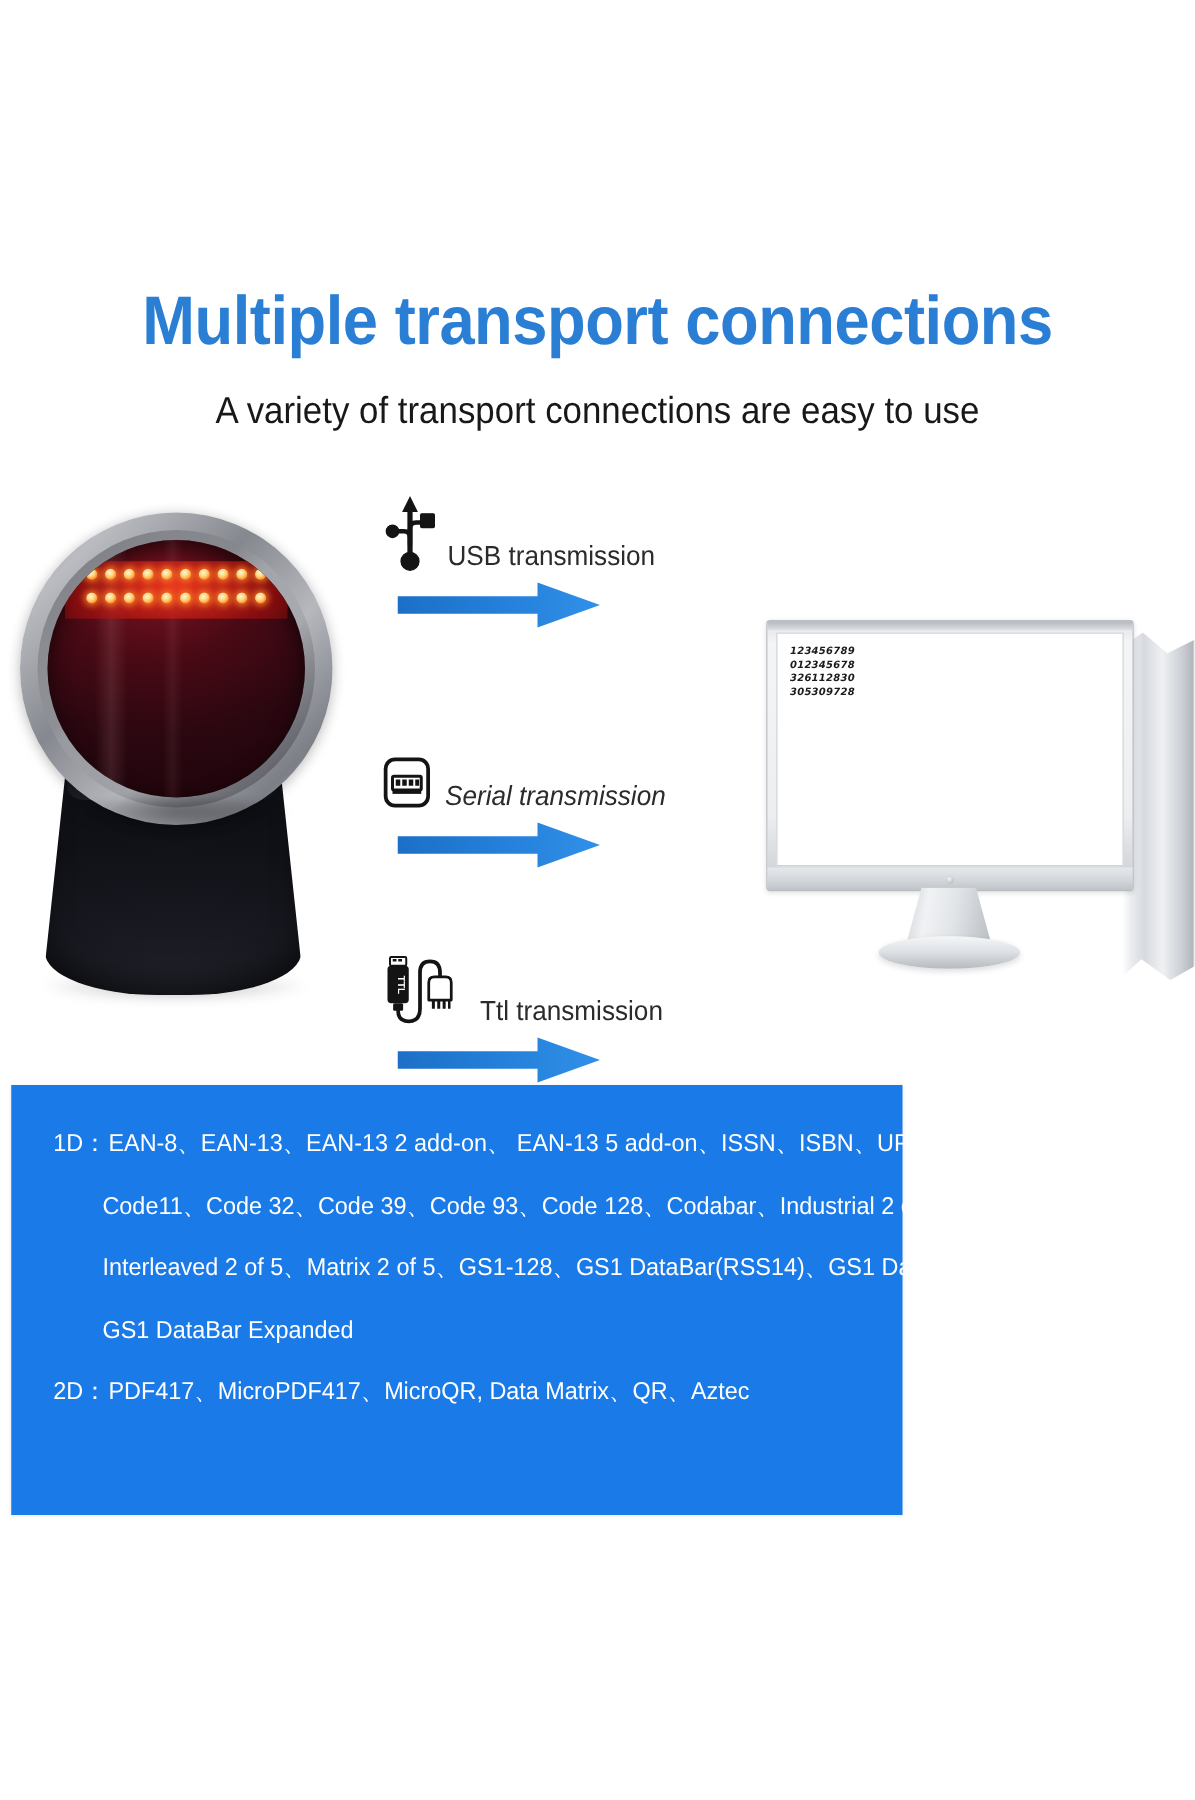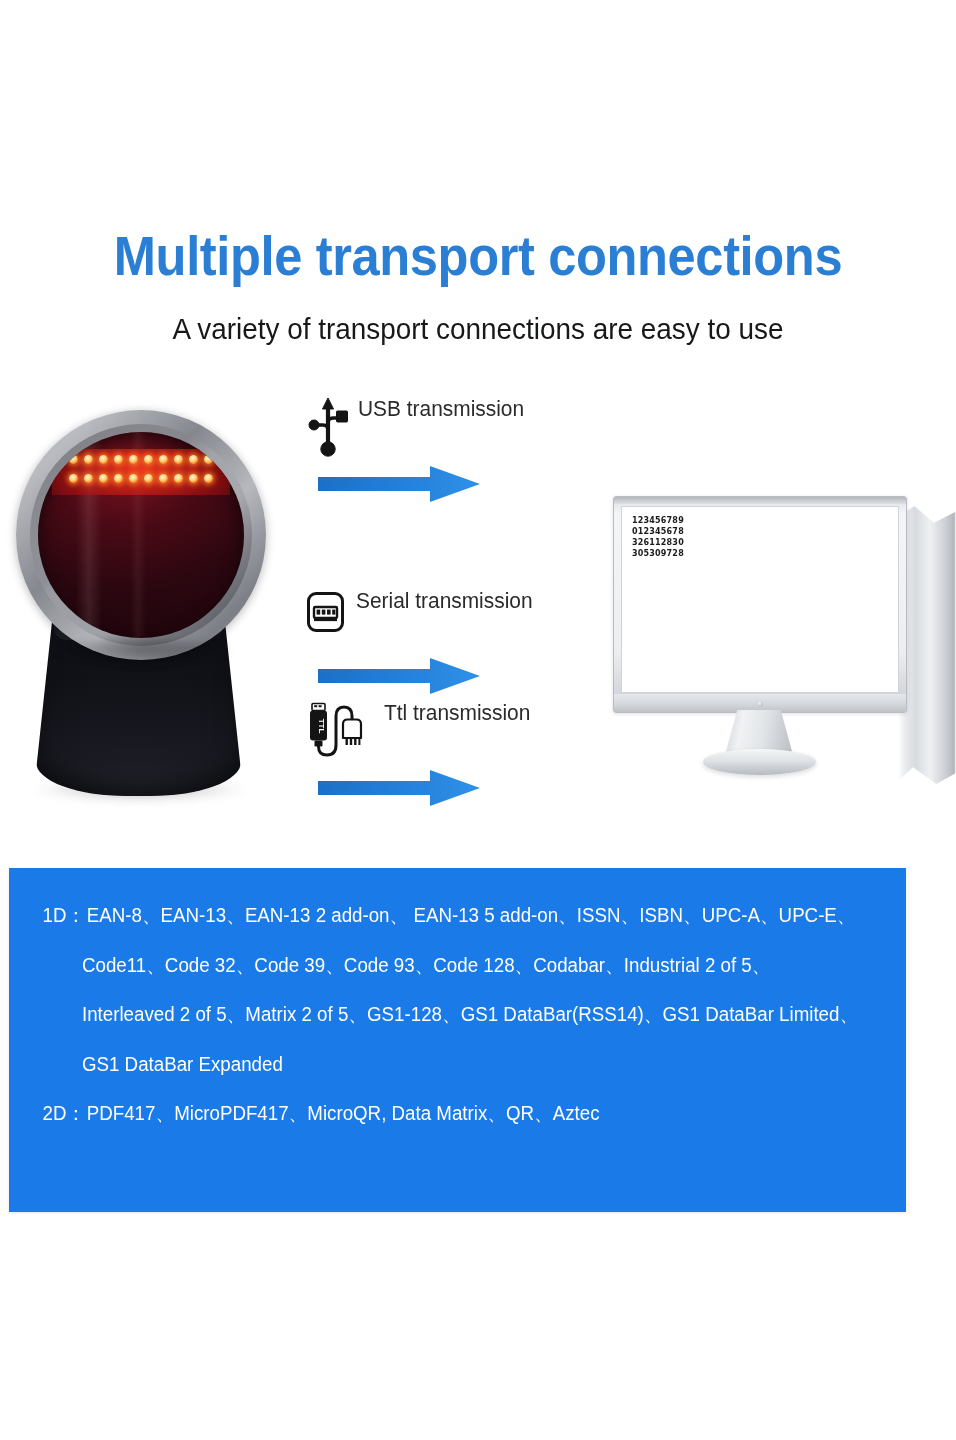--- a/index.html
+++ b/index.html
@@ -182,26 +182,26 @@
     filter: blur(3px);
   }
 
   
   .transport-row {
     position: absolute;
     left: 305px;
     width: 300px;
   }
   .transport-row.usb    { top: 396px; }
-  .transport-row.serial { top: 588px; }
-  .transport-row.ttl    { top: 700px; }
+  .transport-row.serial { top: 588px; font-style: italic; }
+  .transport-row.ttl    { top: 760px; }
 
   .tr-head {
     display: flex;
-    align-items: flex-start;
+    align-items: flex-end;
     gap: 7px;
     height: 62px;
   }
   .tr-icon {
     flex: 0 0 auto;
     display: block;
   }
   .tr-label {
     font-size: 22px;
     font-weight: 400;
@@ -216,20 +216,21 @@
     margin-left: 13px;
   }
 
   
   .monitor {
     position: absolute;
     left: 613px;
     top: 496px;
     width: 343px;
     height: 296px;
+    font-style: italic;
   }
   .monitor-edge-artifact {
     position: absolute;
     right: 0;
     top: 10px;
     width: 58px;
     height: 278px;
     background:
       linear-gradient(90deg, #ffffff 0%, #e9ebee 12%, #d5d8dd 30%, #eef0f2 55%, #c9ccd2 82%, #aeb2b8 97%, #ffffff 100%);
     clip-path: polygon(0% 4%, 28% 0%, 62% 6%, 100% 2%, 100% 96%, 66% 100%, 26% 94%, 0% 99%);
@@ -309,21 +310,21 @@
     border-radius: 50%;
     background: linear-gradient(180deg, #f4f6f7 0%, #dfe2e6 45%, #b7bbc1 100%);
     box-shadow: 0 2px 5px rgba(0,0,0,0.14);
   }
 
   
   .spec-panel {
     position: absolute;
     left: 9px;
     top: 868px;
-    width: 897px;
+    width: 713px;
     height: 344px;
     background: #1a7ae8;
     box-shadow: 0 1px 3px rgba(0,0,0,0.10);
   }
   .spec-rows {
     padding: 38px 0 0 0;
   }
   .spec-line {
     color: #ffffff;
     font-size: 19.5px;

